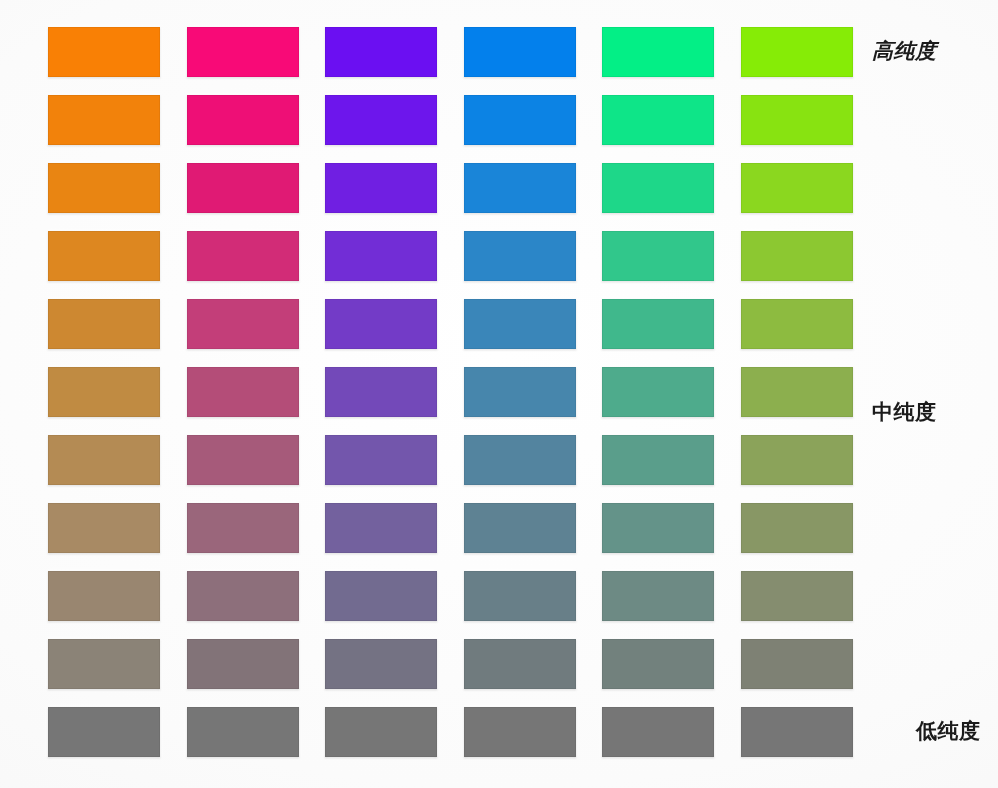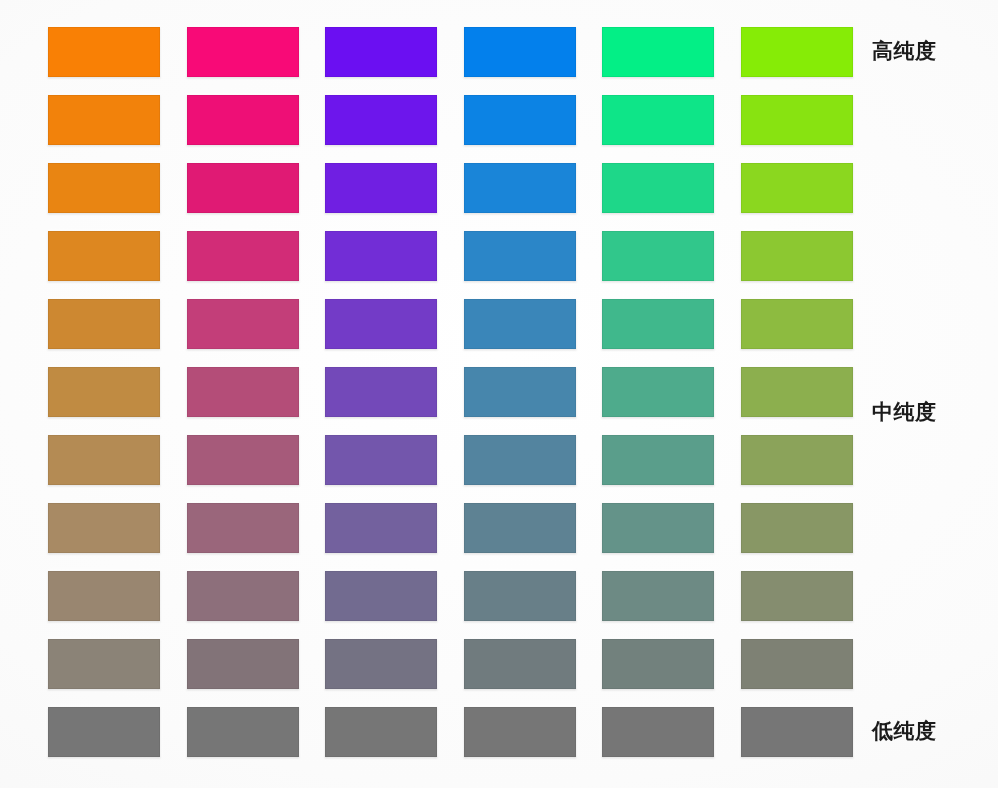--- a/index.html
+++ b/index.html
@@ -116,19 +116,19 @@
       <div class="swatch" style="left: 741px; top: 231px; width: 112px; height: 50px; background-color: rgb(140, 200, 49);"></div>
       <div class="swatch" style="left: 741px; top: 299px; width: 112px; height: 50px; background-color: rgb(141, 187, 64);"></div>
       <div class="swatch" style="left: 741px; top: 367px; width: 112px; height: 50px; background-color: rgb(140, 175, 78);"></div>
       <div class="swatch" style="left: 741px; top: 435px; width: 112px; height: 50px; background-color: rgb(139, 163, 90);"></div>
       <div class="swatch" style="left: 741px; top: 503px; width: 112px; height: 50px; background-color: rgb(136, 151, 101);"></div>
       <div class="swatch" style="left: 741px; top: 571px; width: 112px; height: 50px; background-color: rgb(133, 141, 111);"></div>
       <div class="swatch" style="left: 741px; top: 639px; width: 112px; height: 50px; background-color: rgb(126, 129, 116);"></div>
       <div class="swatch" style="left: 741px; top: 707px; width: 112px; height: 50px; background-color: rgb(118, 118, 118);"></div>
     </div>
 
-  <div class="axis-label" id="label-high" style="top: 41px; color: rgb(27, 27, 27);">高纯度</div>
+  <div class="axis-label" id="label-high" style="top: 41px; color: rgb(27, 27, 27); font-style: italic;">高纯度</div>
 
   <div class="axis-label" id="label-medium" style="top: 402px; color: rgb(27, 27, 27);">中纯度</div>
 
-  <div class="axis-label" id="label-low" style="top: 721px; color: rgb(27, 27, 27);">低纯度</div>
+  <div class="axis-label" id="label-low" style="top: 721px; color: rgb(27, 27, 27); margin-left: 44px;">低纯度</div>
 
 </div>
 
 </body></html>

